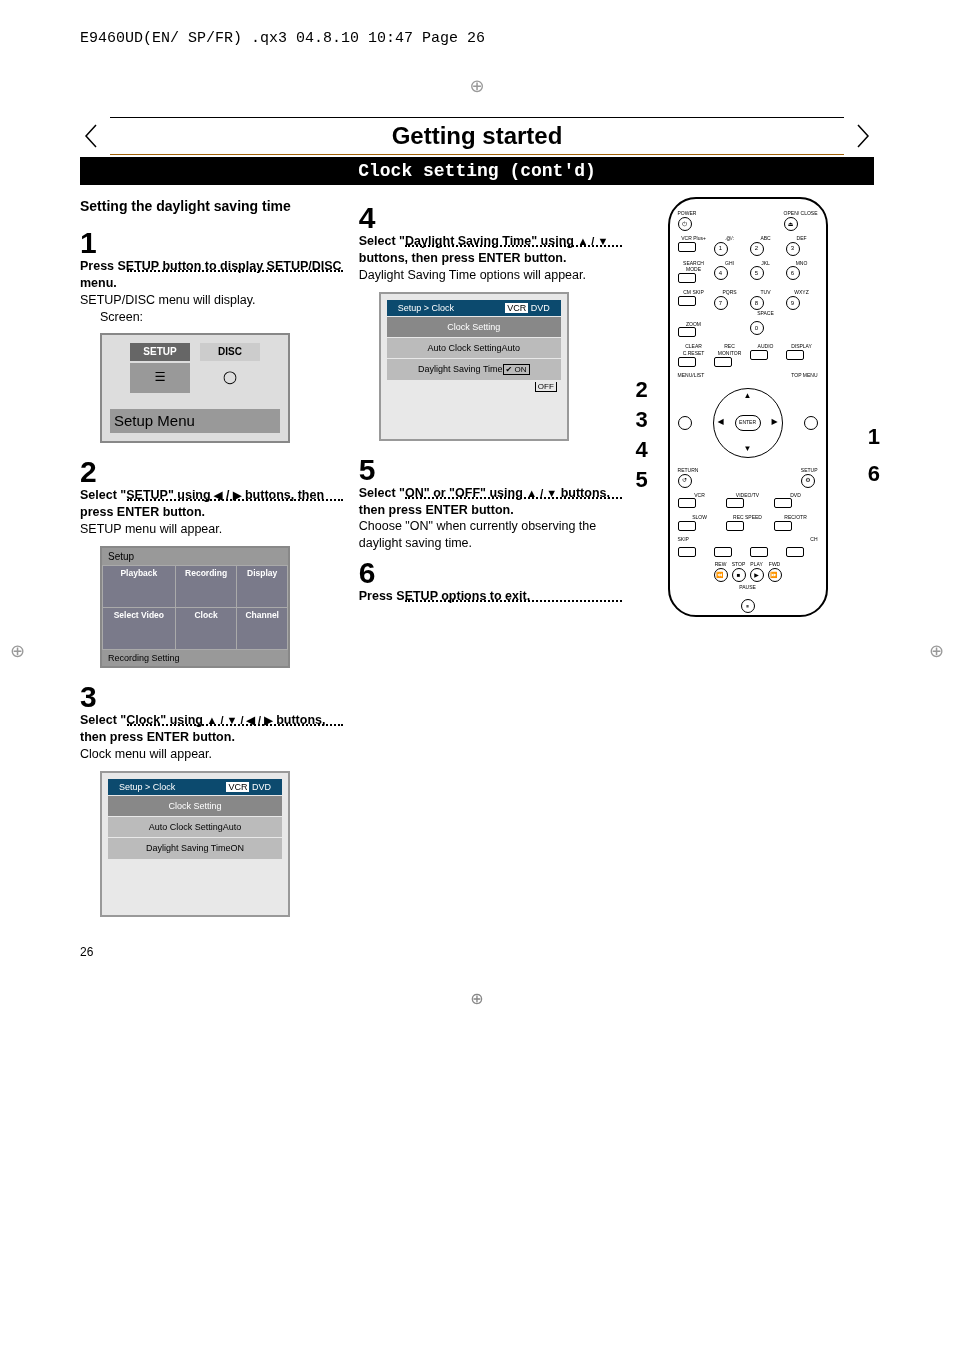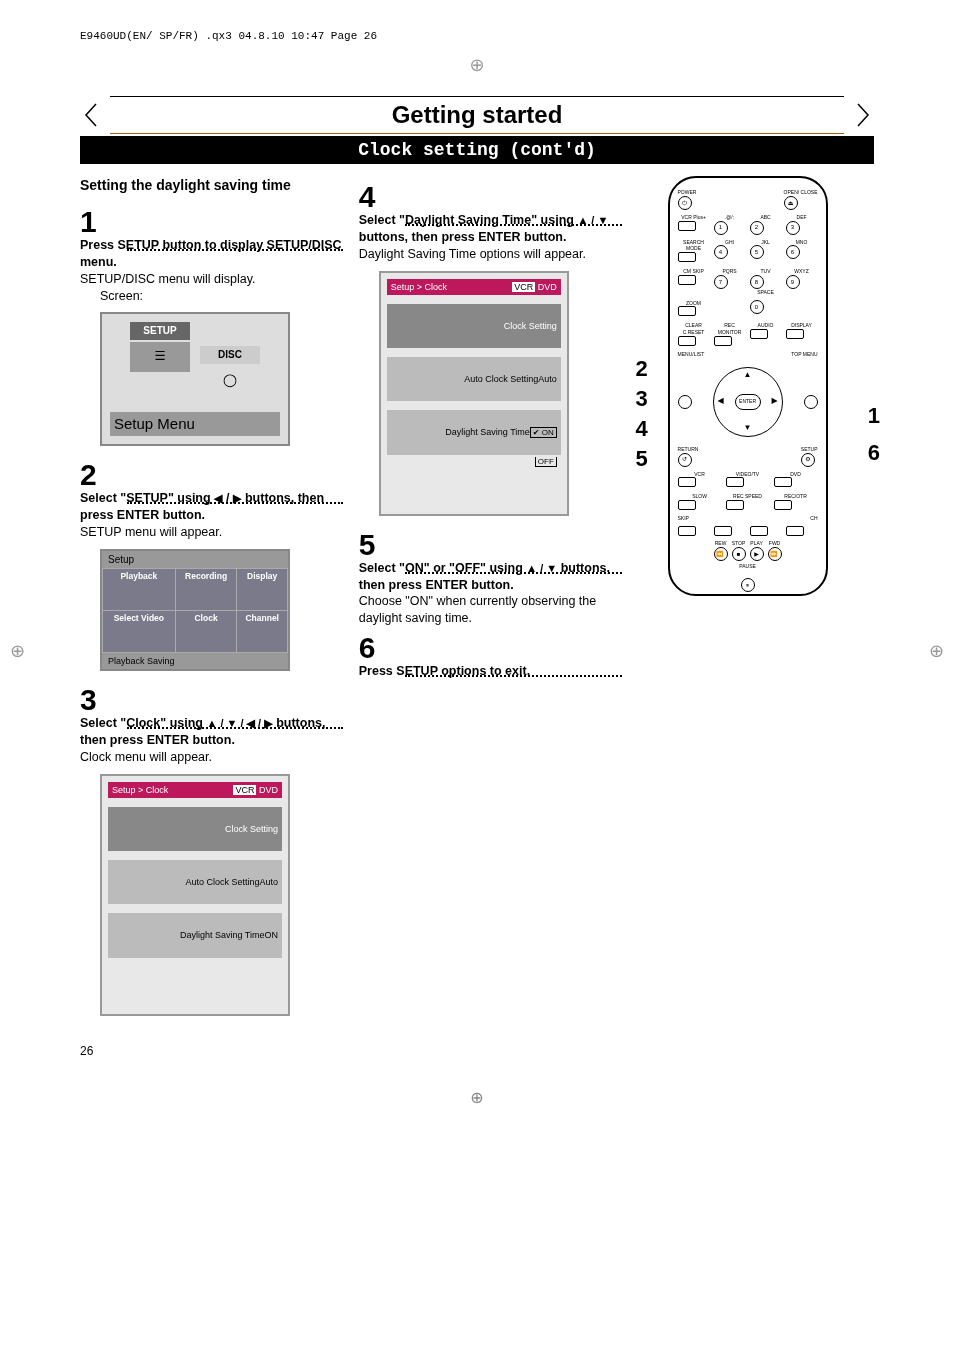--- a/index.html
+++ b/index.html
@@ -1,40 +1,40 @@
 <!DOCTYPE html>
 <html><head>
 <meta charset="utf-8">
 <style>
   * { box-sizing: border-box; margin: 0; padding: 0; }
   body { font-family: Arial, Helvetica, sans-serif; background: #fff; width: 954px; margin: 0 auto; color: #000; position: relative; }
   .page { padding: 30px 80px 40px 80px; position: relative; }
-  .header-note { font-family: "Courier New", monospace; font-size: 11px; margin-bottom: 20px; }
+  .header-note { font-family: "Courier New", monospace; font-size: 15px; margin-bottom: 36px; }
   .title-banner { display: flex; align-items: center; margin: 20px 0 0 0; }
   .title-banner .chev { width: 30px; height: 30px; }
   .title-banner .mid { flex: 1; text-align: center; font-size: 24px; font-weight: bold; border-top: 1px solid #000; border-bottom: 1px solid #a16207; padding: 4px 0; }
   .sub-banner { background: #000; color: #fff; text-align: center; font-size: 18px; font-weight: bold; padding: 4px 0; margin-top: 2px; font-family: Liberation Mono, monospace; }
   .columns { display: flex; gap: 16px; margin-top: 12px; }
   .col { flex: 1; font-size: 12.5px; line-height: 1.35; }
   .col.right { flex: 0.9; position: relative; }
   h3.section { font-size: 14px; font-weight: bold; margin-bottom: 6px; }
   .step-num { font-size: 30px; font-weight: bold; margin-top: 6px; line-height: 1; }
   .dots { border-top: 2px dotted #000; margin: 6px 0 0 30px; height:0; position: relative; top: 14px; }
   .step-row { display:flex; align-items:flex-end; }
   .step-row .dots-wrap { flex:1; }
   .bold { font-weight: bold; }
   .screen-box { border: 2px solid #999; background: #e8e8e8; padding: 6px; margin: 8px 0 8px 20px; width: 190px; font-size: 9px; }
-  .screen-box .hdr { background: #be185d; color: #fff; padding: 2px 4px; font-size: 9px; display:flex; justify-content:space-between; }
-  .screen-box .row { display:flex; justify-content:flex-end; padding: 16px 4px; background:#bbb; margin-top:9px; }
+  .screen-box .hdr { background: #0c4a6e; color: #fff; padding: 2px 11px; font-size: 9px; display:flex; justify-content:space-between; }
+  .screen-box .row { display:flex; justify-content:center; padding: 4px 4px; background:#bbb; margin-top:1px; }
   .screen-box .row.dark { background:#888; color:#fff; }
   .screen-box .blank { height: 50px; }
   .setup-disc-box { border: 2px solid #888; background:#ddd; width:190px; margin:8px 0 8px 20px; padding:8px; }
   .setup-disc-row { display:flex; gap:10px; justify-content:center; }
   .sd-cell { background:#666; color:#fff; font-size:10px; font-weight:bold; padding:2px 6px; text-align:center; width:60px; }
-  .sd-cell.light { background:#ccc; color:#000;margin-top:24px; }
+  .sd-cell.light { background:#ccc; color:#000; }
   .sd-icon { height:30px; background:#999; margin-top:2px; display:flex; align-items:center; justify-content:center; }
   .setup-grid { border:2px solid #888; background:#ddd; width:190px; margin:8px 0 8px 20px; }
   .setup-grid .title { background:#999; color:#000; font-size:10px; padding:2px 6px; }
   .setup-grid table { width:100%; border-collapse:collapse; }
   .setup-grid td { border:1px solid #aaa; background:#7a7a8a; color:#fff; font-size:8.5px; text-align:center; padding:2px; height:42px; vertical-align:top; font-weight:bold; }
   .setup-grid .footer { background:#999; font-size:9px; padding:2px 6px; }
   .remote { width: 160px; height: 420px; border: 2px solid #000; border-radius: 28px; margin-left: 30px; position: relative; background:#fff; }
   .remote-inner { padding:8px; font-size:6px; }
   .btn-circle { width:14px; height:14px; border:1px solid #000; border-radius:50%; display:inline-flex; align-items:center; justify-content:center; font-size:6px; }
   .btn-rect { width:18px; height:10px; border:1px solid #000; border-radius:2px; display:inline-block; }
@@ -120,21 +120,21 @@
             <td>Recording</td>
             <td>Display</td>
           </tr>
           <tr>
             <td>Select Video</td>
             <td>Clock</td>
             <td>Channel</td>
           </tr>
         </tbody>
           </table>
-        <div class="footer">Playback Saving</div>
+        <div class="footer">Recording Setting</div>
       </div>
 
       <div class="step-row">
           <div class="step-num">3</div>
           <div class="dots-wrap">
             <div class="dots"></div>
           </div>
         </div>
       <p class="bold">
         <span>Select "Clock" using </span><span class="tri">▲ / ▼ / ◀ / ▶</span><span> buttons, then press ENTER button.</span>

